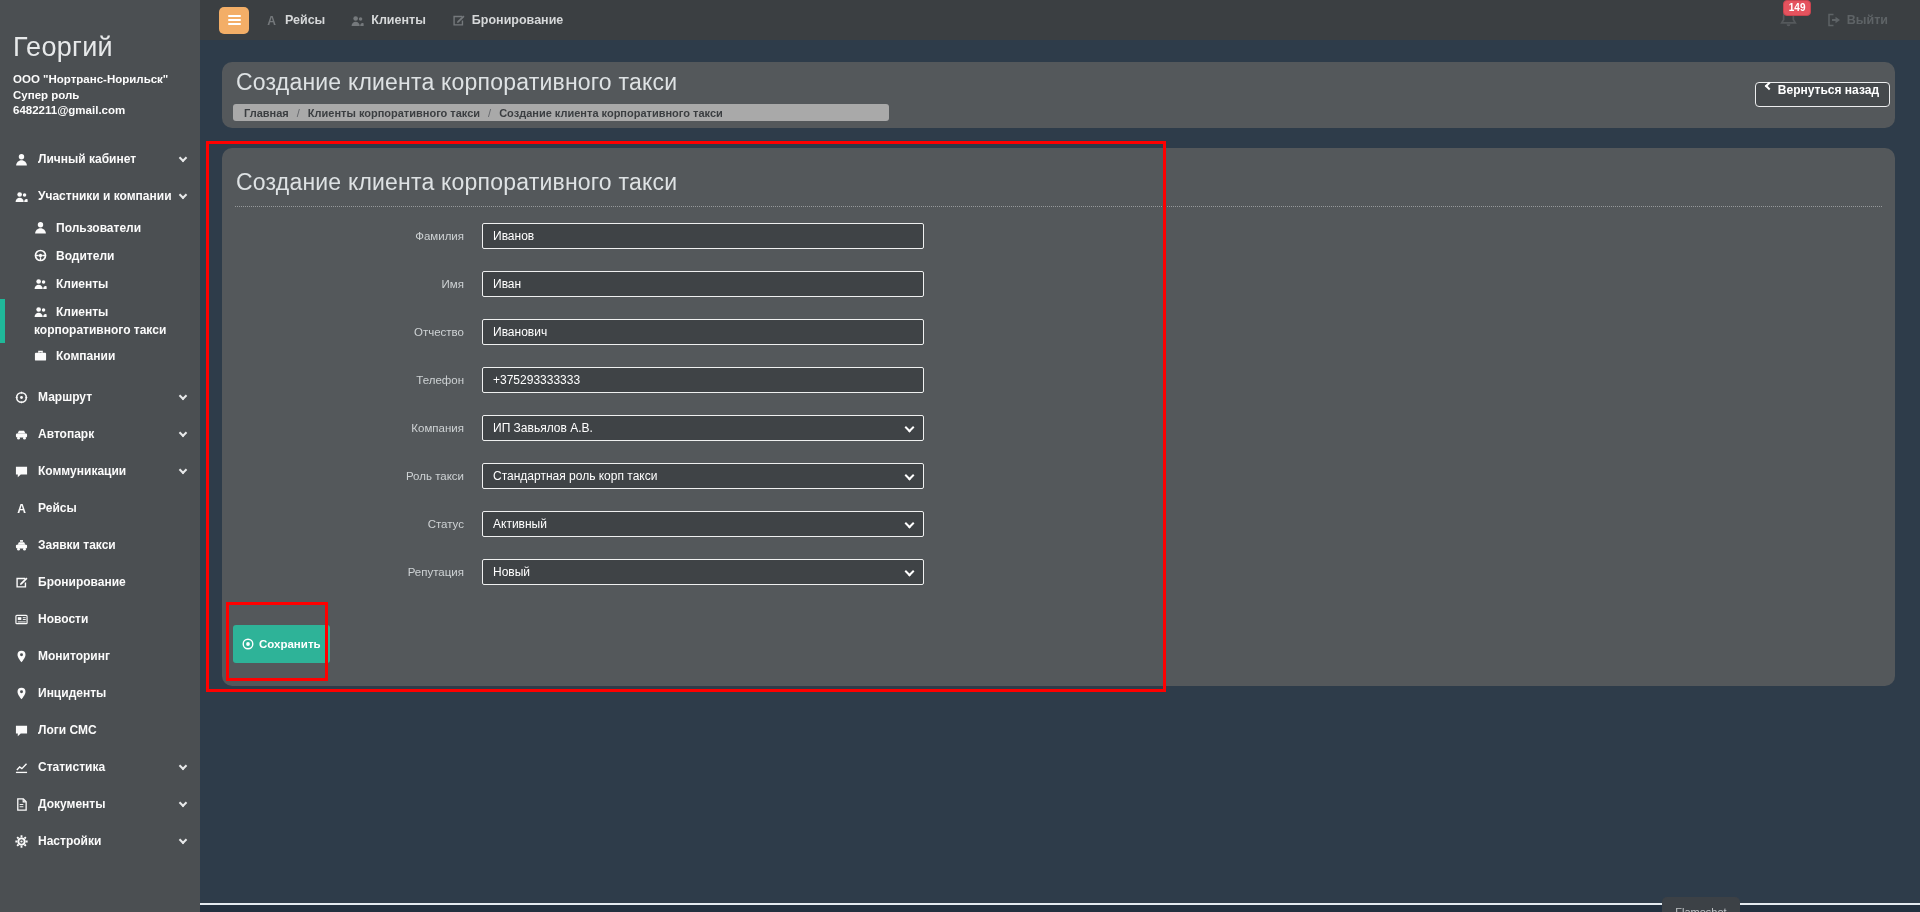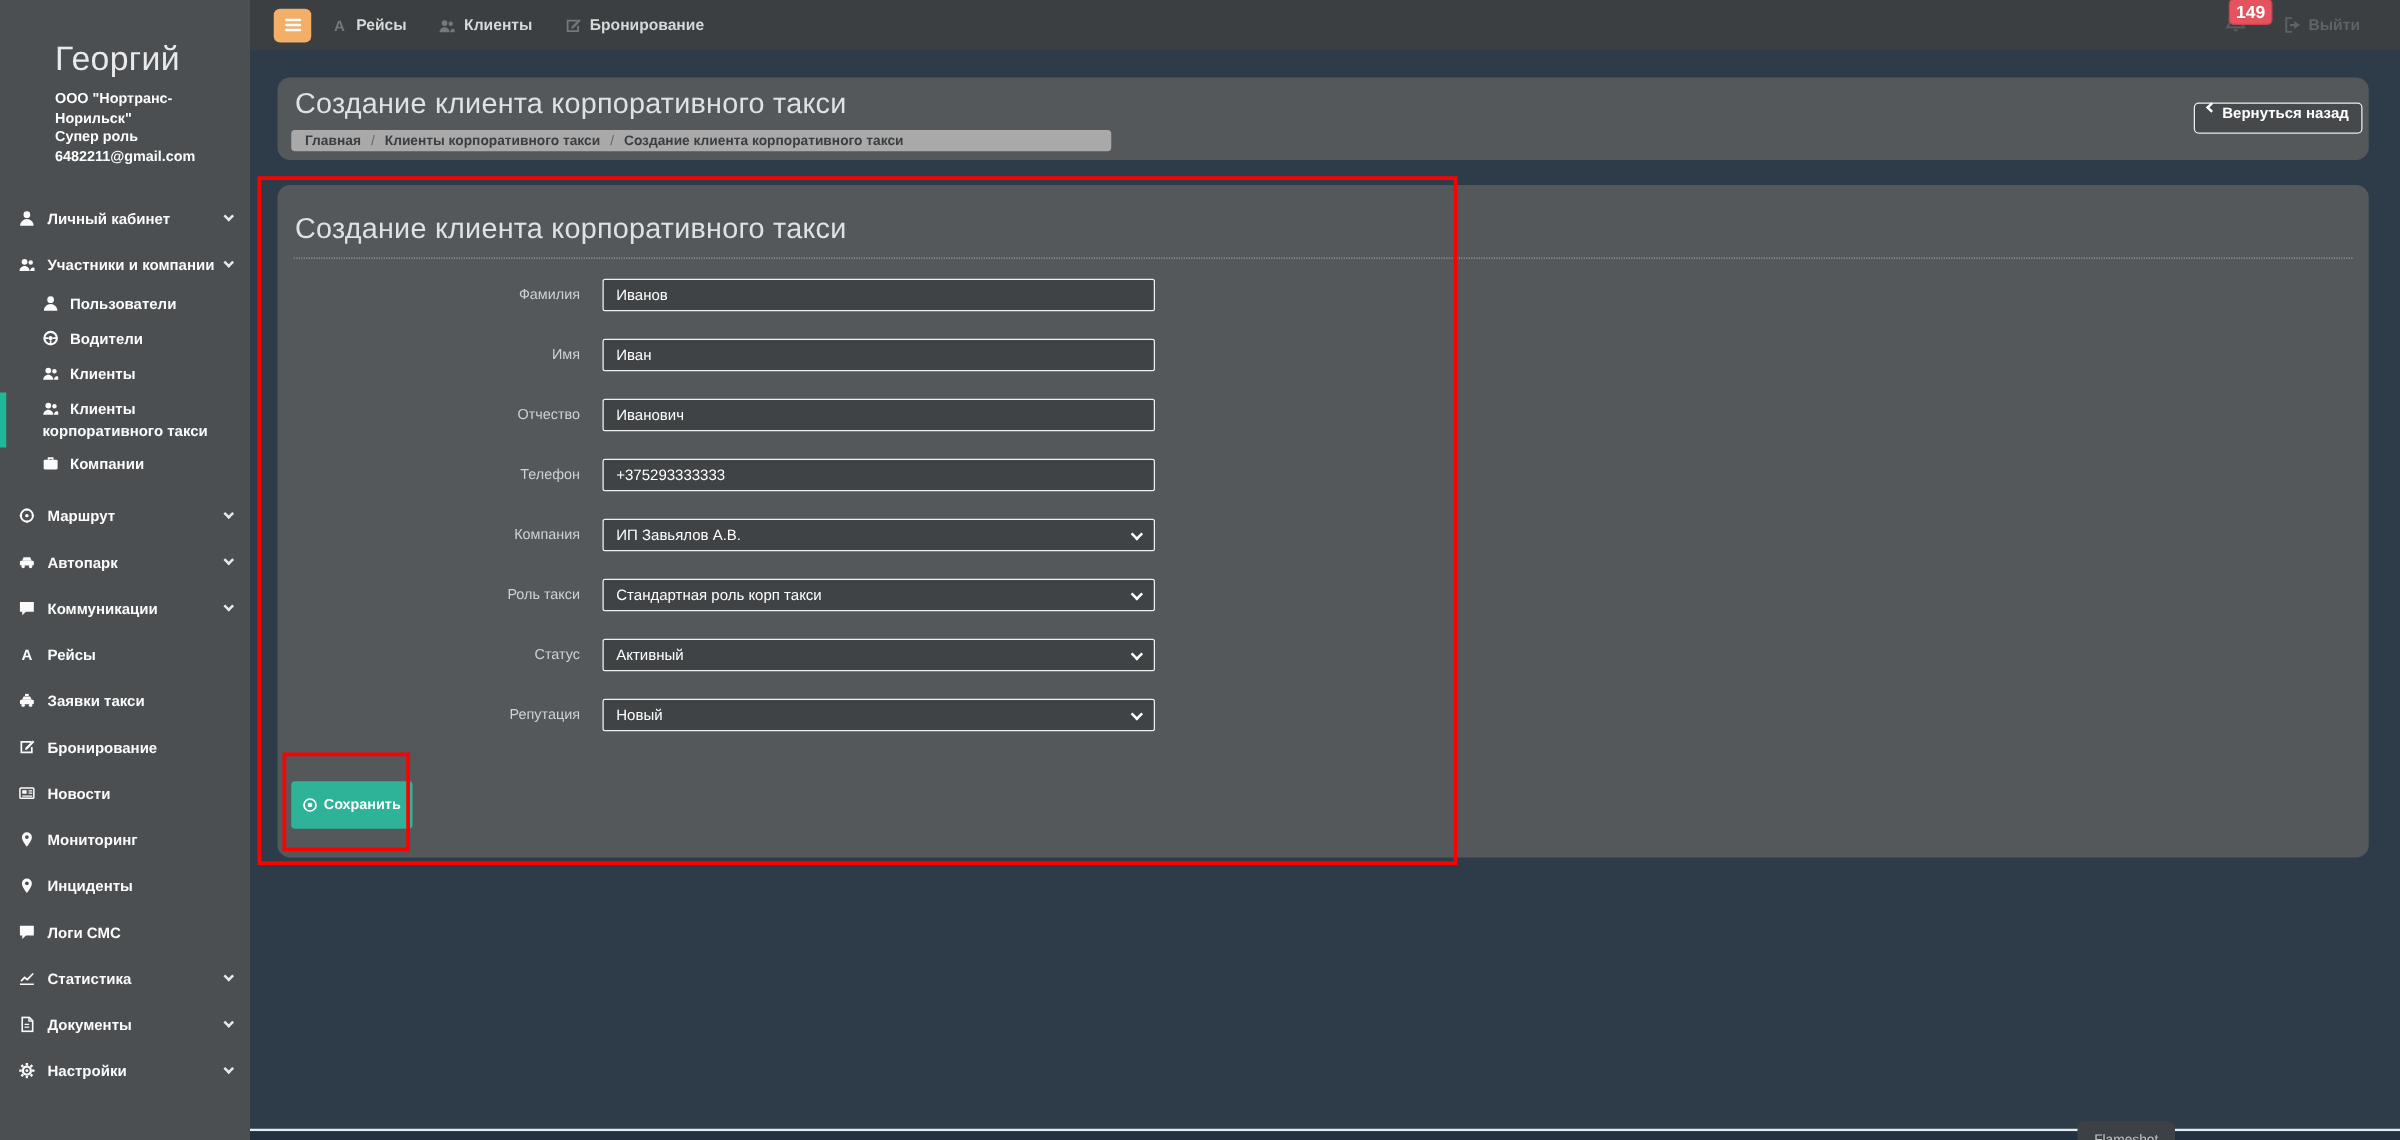--- a/index.html
+++ b/index.html
@@ -1,21 +1,21 @@
 <!DOCTYPE html>
 <html><head>
 <meta charset="utf-8">
 <style>
   * { margin:0; padding:0; box-sizing:border-box; }
   html,body { width:1920px; height:912px; overflow:hidden; }
   body { position:relative; background:#2e3c4a; font-family:"Liberation Sans","DejaVu Sans",sans-serif; }
 
   
   .sidebar { position:absolute; left:0; top:0; bottom:0; width:200px; background:#4b4f52; color:#fff; z-index:3; }
-  .sidebar-user { padding:32px 14px 0 13px;margin-left:31px; }
+  .sidebar-user { padding:32px 14px 0 13px; }
   .user-name { font-size:27px; font-weight:300; color:#e7e9ea; margin-bottom:9px; letter-spacing:.3px; }
   .user-line { font-size:11.5px; font-weight:700; line-height:15.5px; color:#fdfdfd; }
   .nav { margin-top:22px; }
   .nav-item { display:flex; align-items:center; height:37px; padding:0 14px 0 15px; font-size:12px; font-weight:700; color:#fbfbfb; cursor:pointer;text-align:right; }
   .nav-item .icon { width:14px; margin-right:9px; display:flex; align-items:center; }
   .nav-sub { margin-bottom:8px; }
   .nav-sub-item { display:block; padding:5px 8px 5px 34px; font-size:12px; font-weight:700; color:#fbfbfb; line-height:16px; cursor:pointer; }
   .nav-sub-item .icon { display:inline-block; width:14px; margin-right:8px; vertical-align:-2px; }
   .nav-sub-item.active { border-left:5px solid #1fb899; padding-left:29px; }
   .chev-down { display:inline-block; width:6px; height:6px; border-right:2px solid #e8e9ea; border-bottom:2px solid #e8e9ea; transform:rotate(45deg); margin-left:auto; margin-top:-3px; }
@@ -23,21 +23,21 @@
 
   
   .topbar { position:absolute; left:200px; right:0; top:0; height:40px; background:#3b3f42; display:flex; align-items:center; z-index:2; }
   .hamburger { width:30px; height:27px; background:#f3ae67; border:none; border-radius:5px; margin-left:19px; display:flex; flex-direction:column; justify-content:center; align-items:center; gap:2px; cursor:pointer; }
   .hamburger i { display:block; width:13px; height:2px; background:#fff; border-radius:1px; }
   .topbar-menu { display:flex; margin-left:16px; }
   .topbar-menu-item { display:flex; align-items:center; gap:7px; color:#d6d8d9; font-size:12.5px; font-weight:700; margin-right:26px; cursor:pointer; }
   .topbar-menu-item .icon { color:#75797c; display:flex; }
   .topbar-right { margin-left:auto; display:flex; align-items:center; margin-right:32px; }
   .bell-wrap { position:relative; color:#55595c; margin-right:30px; cursor:pointer; }
-  .badge-topbar { position:absolute; top:-10px; left:3px; background:#e5535e; border:1px solid #c8434e; color:#fff; font-size:14px; font-weight:700; padding:1px 5px 2px; border-radius:4px; }
+  .badge-topbar { position:absolute; top:-10px; left:3px; background:#e5535e; border:1px solid #c8434e; color:#fff; font-size:10px; font-weight:700; padding:1px 5px 2px; border-radius:4px; }
   .logout { display:flex; align-items:center; gap:6px; color:#5e6366; font-size:12.5px; font-weight:700; cursor:pointer; }
   .logout .icon { display:flex; }
 
   
   .main { position:absolute; left:200px; top:40px; right:0; bottom:0; background:#2e3c4a; overflow:hidden; }
   .card { position:absolute; left:22px; width:1673px; background:#54585b; border-radius:10px; }
   .header-card { top:22px; height:66px; }
   .page-title { position:absolute; left:14px; top:7px; font-size:23px; font-weight:300; color:#dee2e4; letter-spacing:.2px; }
   .breadcrumb { position:absolute; left:11px; top:42px; width:656px; height:17px; background:#a9a9a9; border-radius:3px; display:flex; align-items:center; padding:0 11px; font-size:11px; font-weight:700; color:#3b3e41; }
   .breadcrumb .sep { margin:0 8px; color:#63666a; font-weight:400; }

